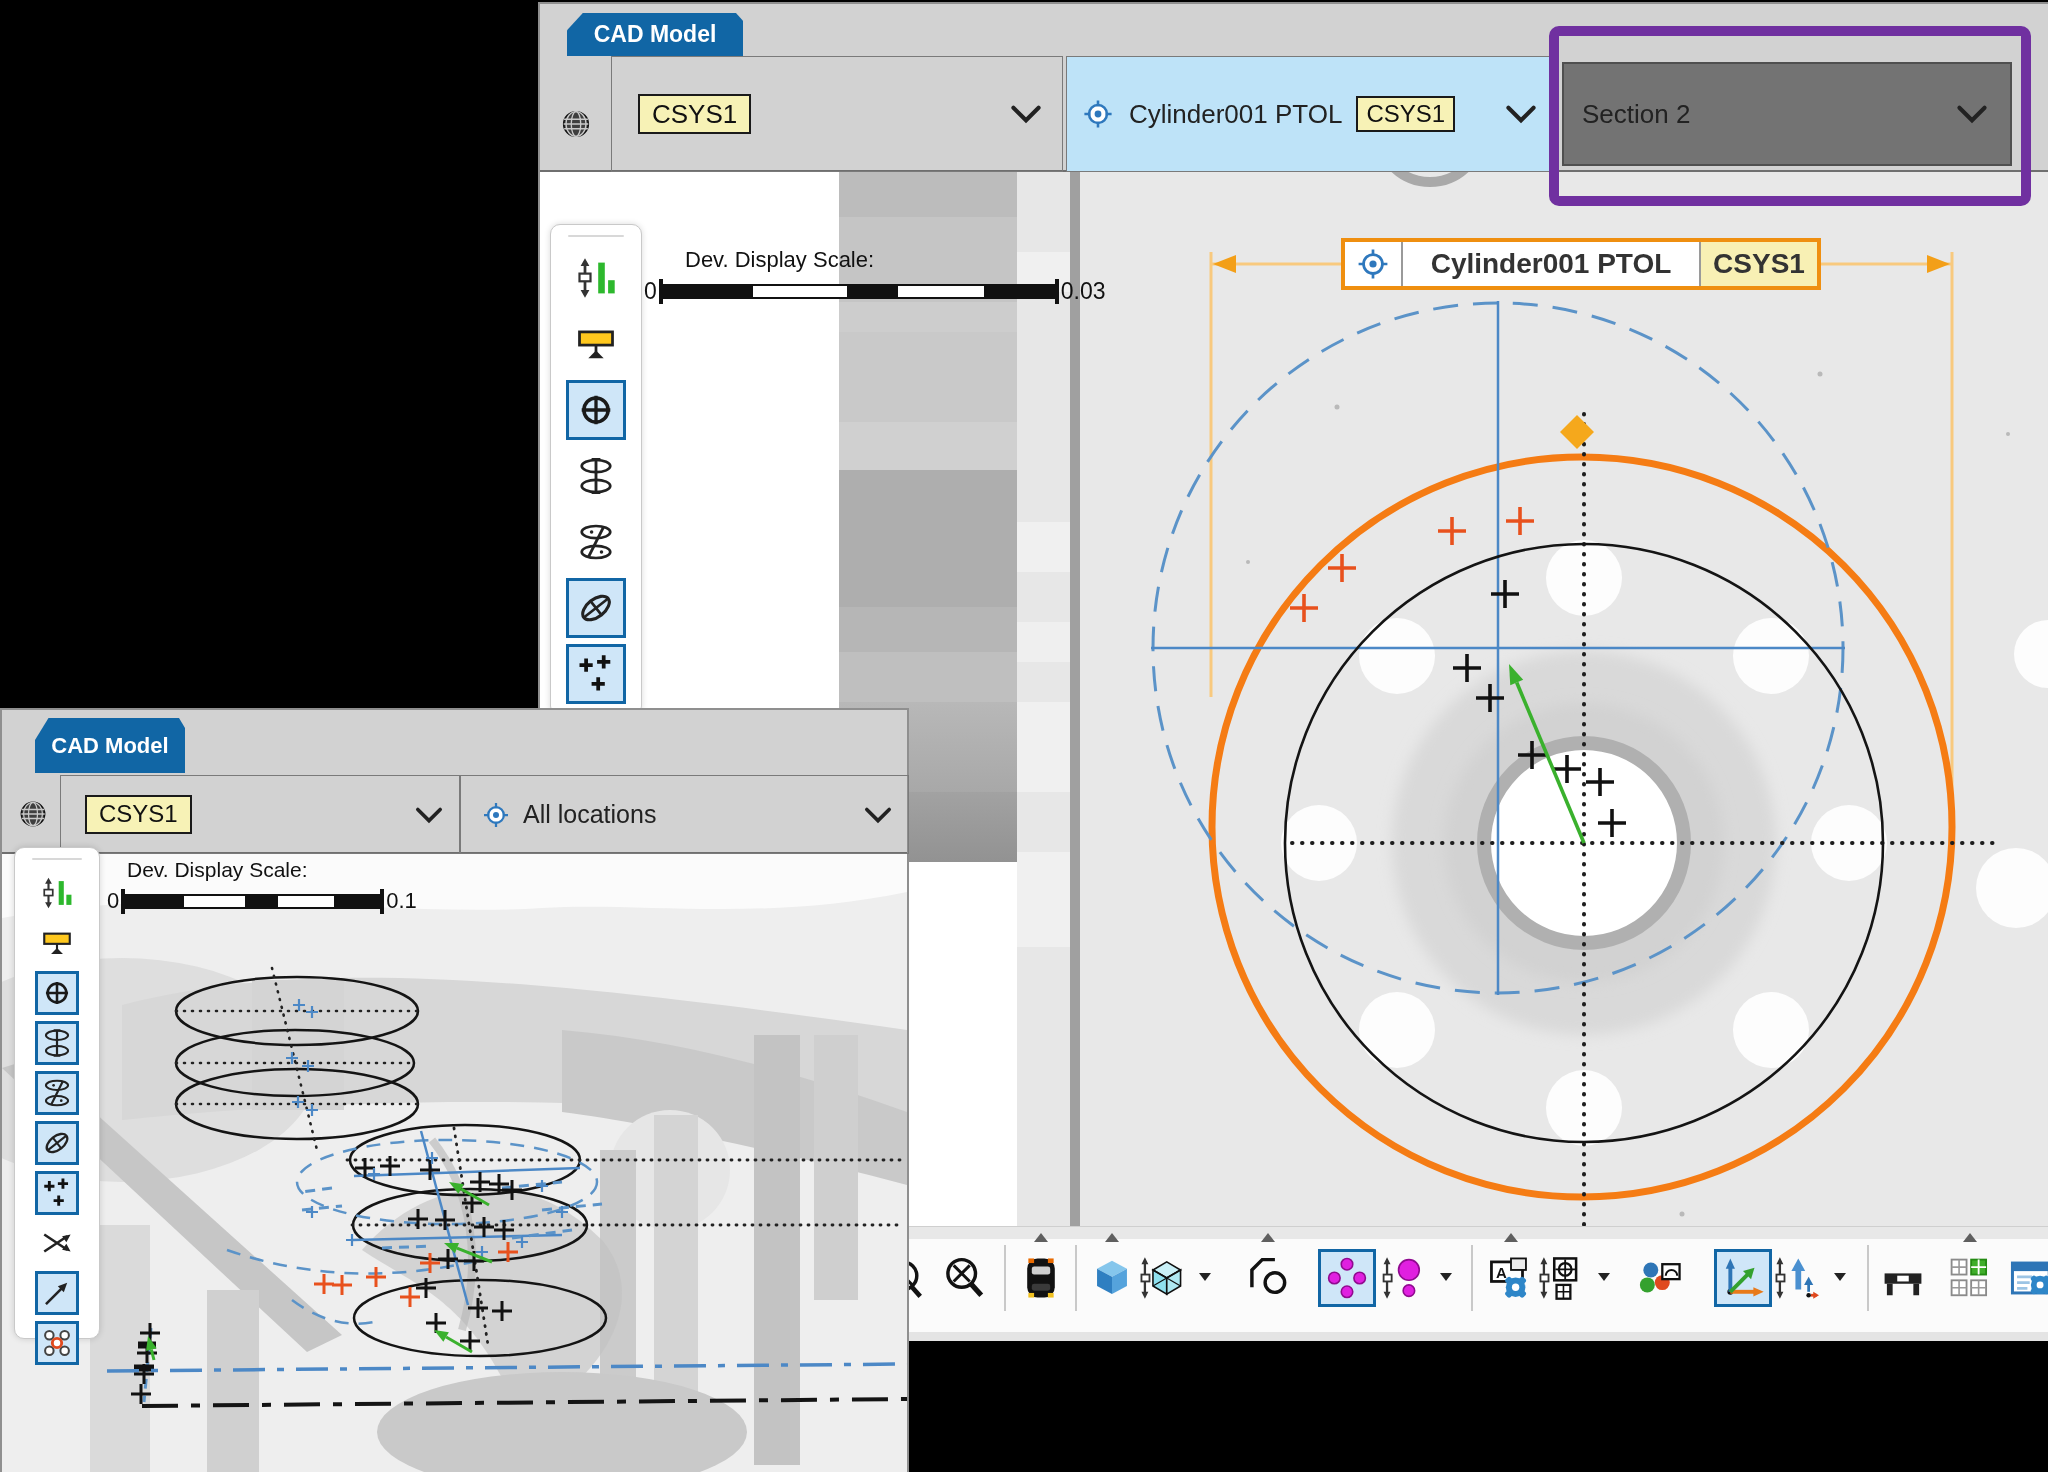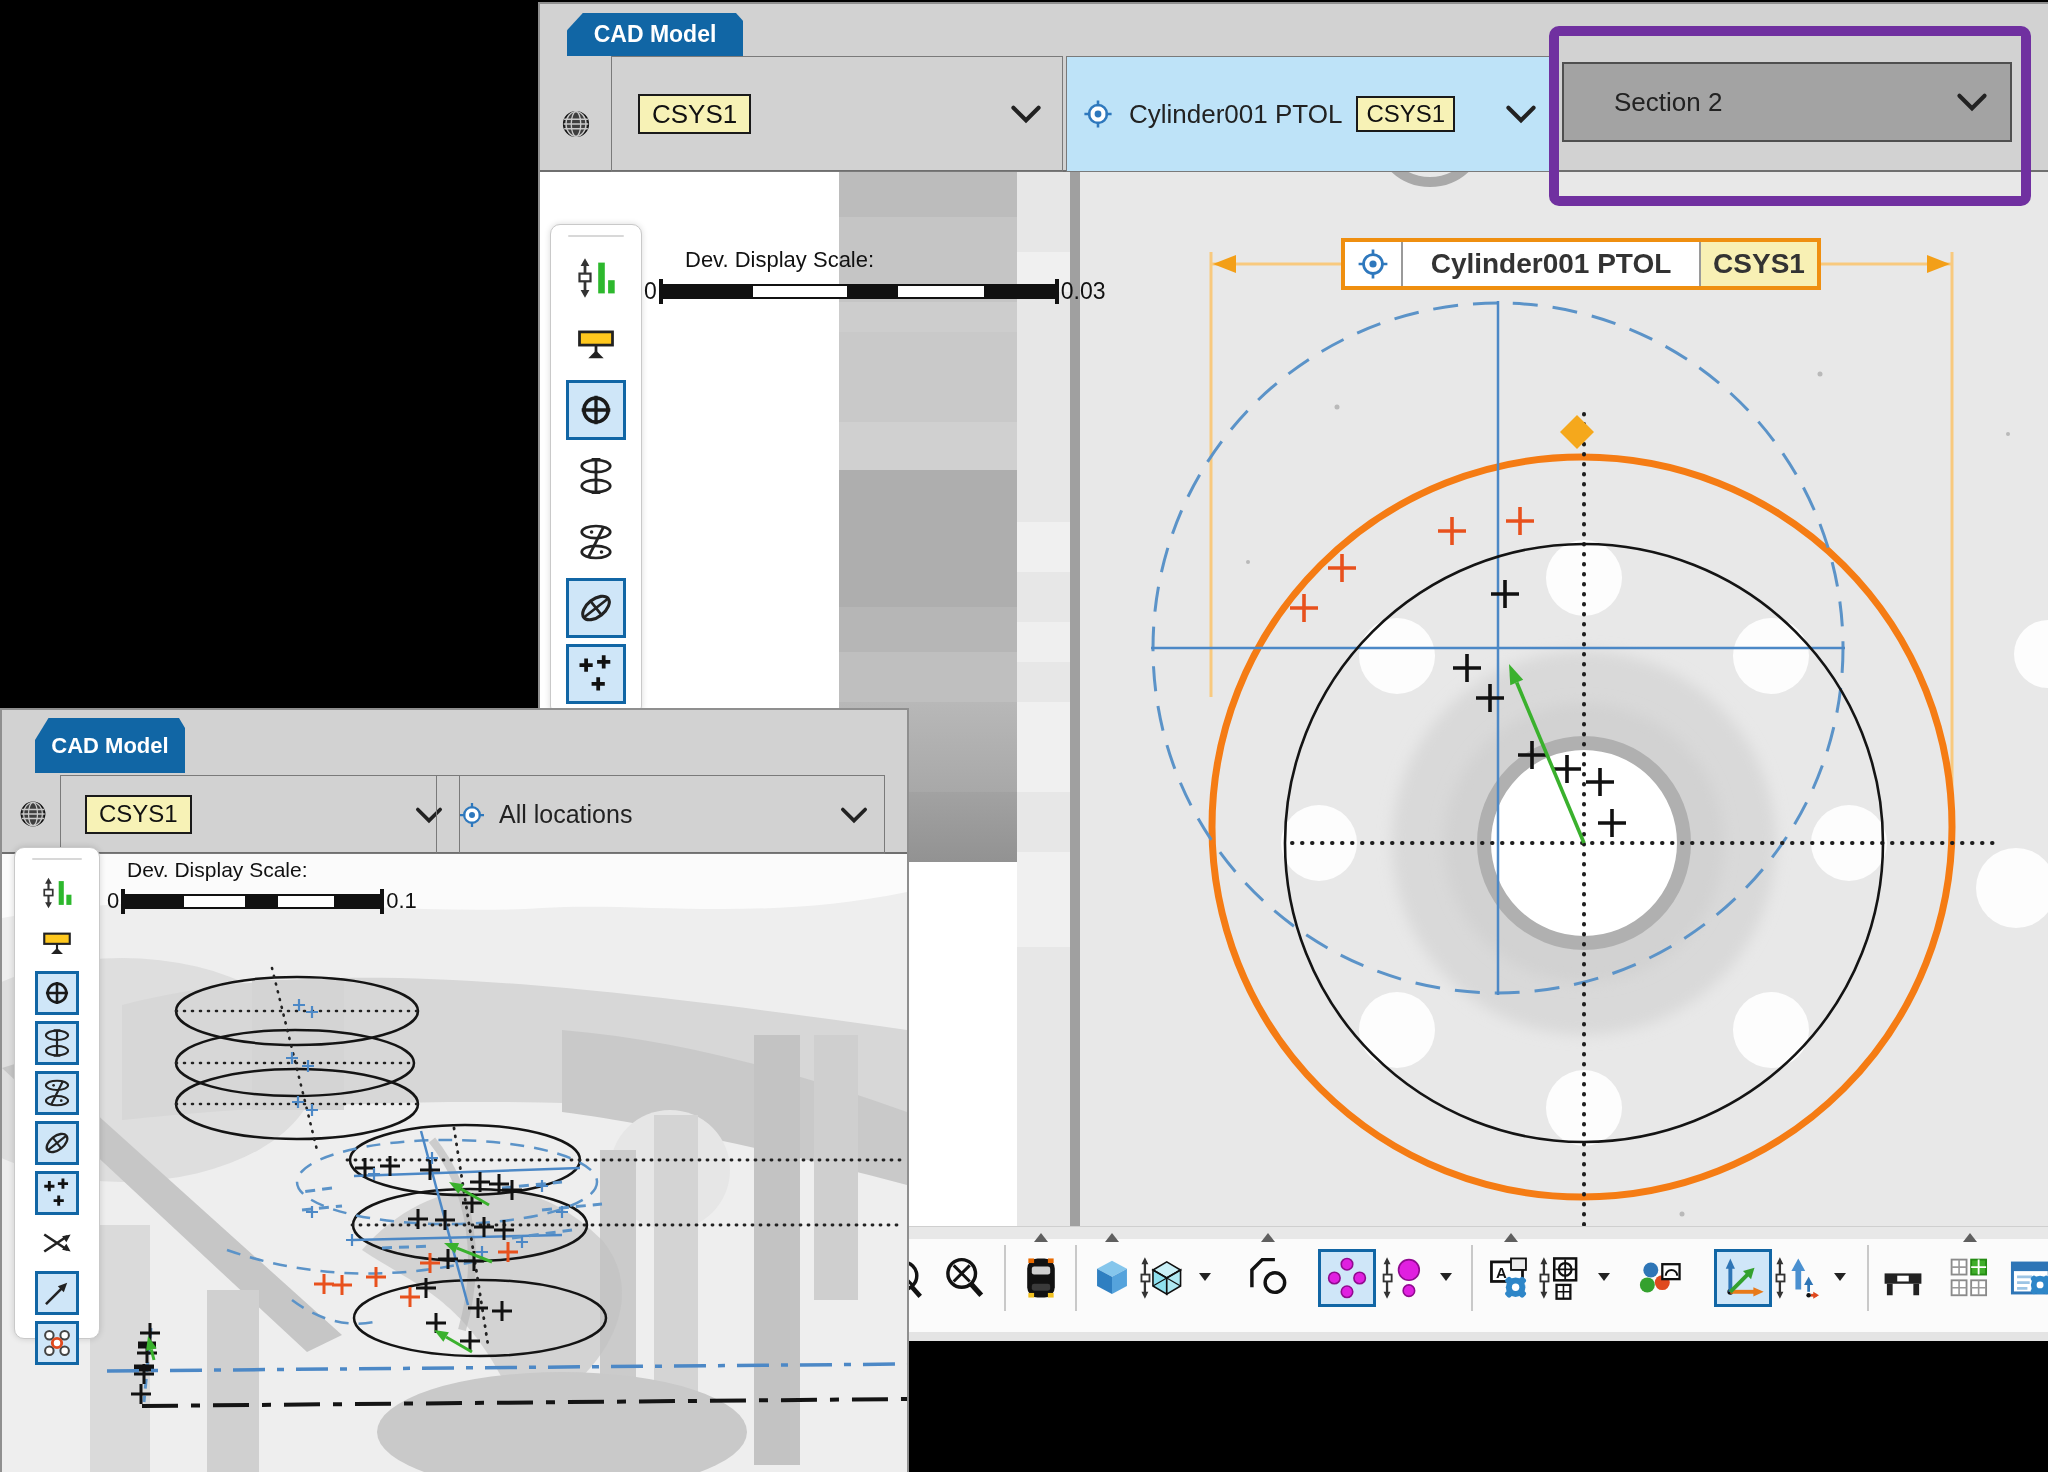--- a/index.html
+++ b/index.html
@@ -264,21 +264,21 @@
     <svg width="34" height="34">
         <use href="#sym-blue-target"></use>
       </svg>
     <span style="font-size:26px;color:#222">Cylinder001 PTOL</span>
     <span class="badge" style="font-size:24px;padding:3px 8px">CSYS1</span>
     <svg class="chev" width="36" height="24">
         <use href="#sym-chevron-down"></use>
       </svg>
   </div>
 
-  <div class="dd" style="left:1022px;top:58px;width:450px;height:80px;background:#a3a3a3;border:2px solid #4f4f4f;padding:0 20px 0 50px">
+  <div class="dd" style="left:1022px;top:58px;width:450px;height:104px;background:#737373;border:2px solid #4f4f4f;padding:0 20px 0 18px">
     <span style="font-size:26px;color:#222">Section 2</span>
     <svg class="chev" width="36" height="24">
         <use href="#sym-chevron-down"></use>
       </svg>
   </div>
 
   <div class="content" style="left:0;top:168px;width:1508px;height:1054px">
 
     <div class="abs" style="left:299px;top:0;width:183px;height:690px">
       <div class="stripe" style="top:0;height:45px;background:#bcbcbc"></div>
@@ -520,21 +520,21 @@
       <use href="#sym-globe"></use>
     </svg>
 
   <div class="dd" style="left:58px;top:65px;width:400px;height:79px;padding:0 14px 0 24px">
     <span class="badge" style="font-size:24px">CSYS1</span>
     <svg class="chev" width="32" height="22">
         <use href="#sym-chevron-down"></use>
       </svg>
   </div>
 
-  <div class="dd" style="left:434px;top:65px;width:449px;height:79px;padding:0 14px 0 20px;gap:12px">
+  <div class="dd" style="left:458px;top:65px;width:449px;height:79px;padding:0 14px 0 20px;gap:12px">
     <svg width="30" height="30">
         <use href="#sym-blue-target"></use>
       </svg>
     <span style="font-size:25px;color:#222">All locations</span>
     <svg class="chev" width="32" height="22">
         <use href="#sym-chevron-down"></use>
       </svg>
   </div>
 
   <div class="content" style="left:0;top:144px;width:905px;height:618px">

